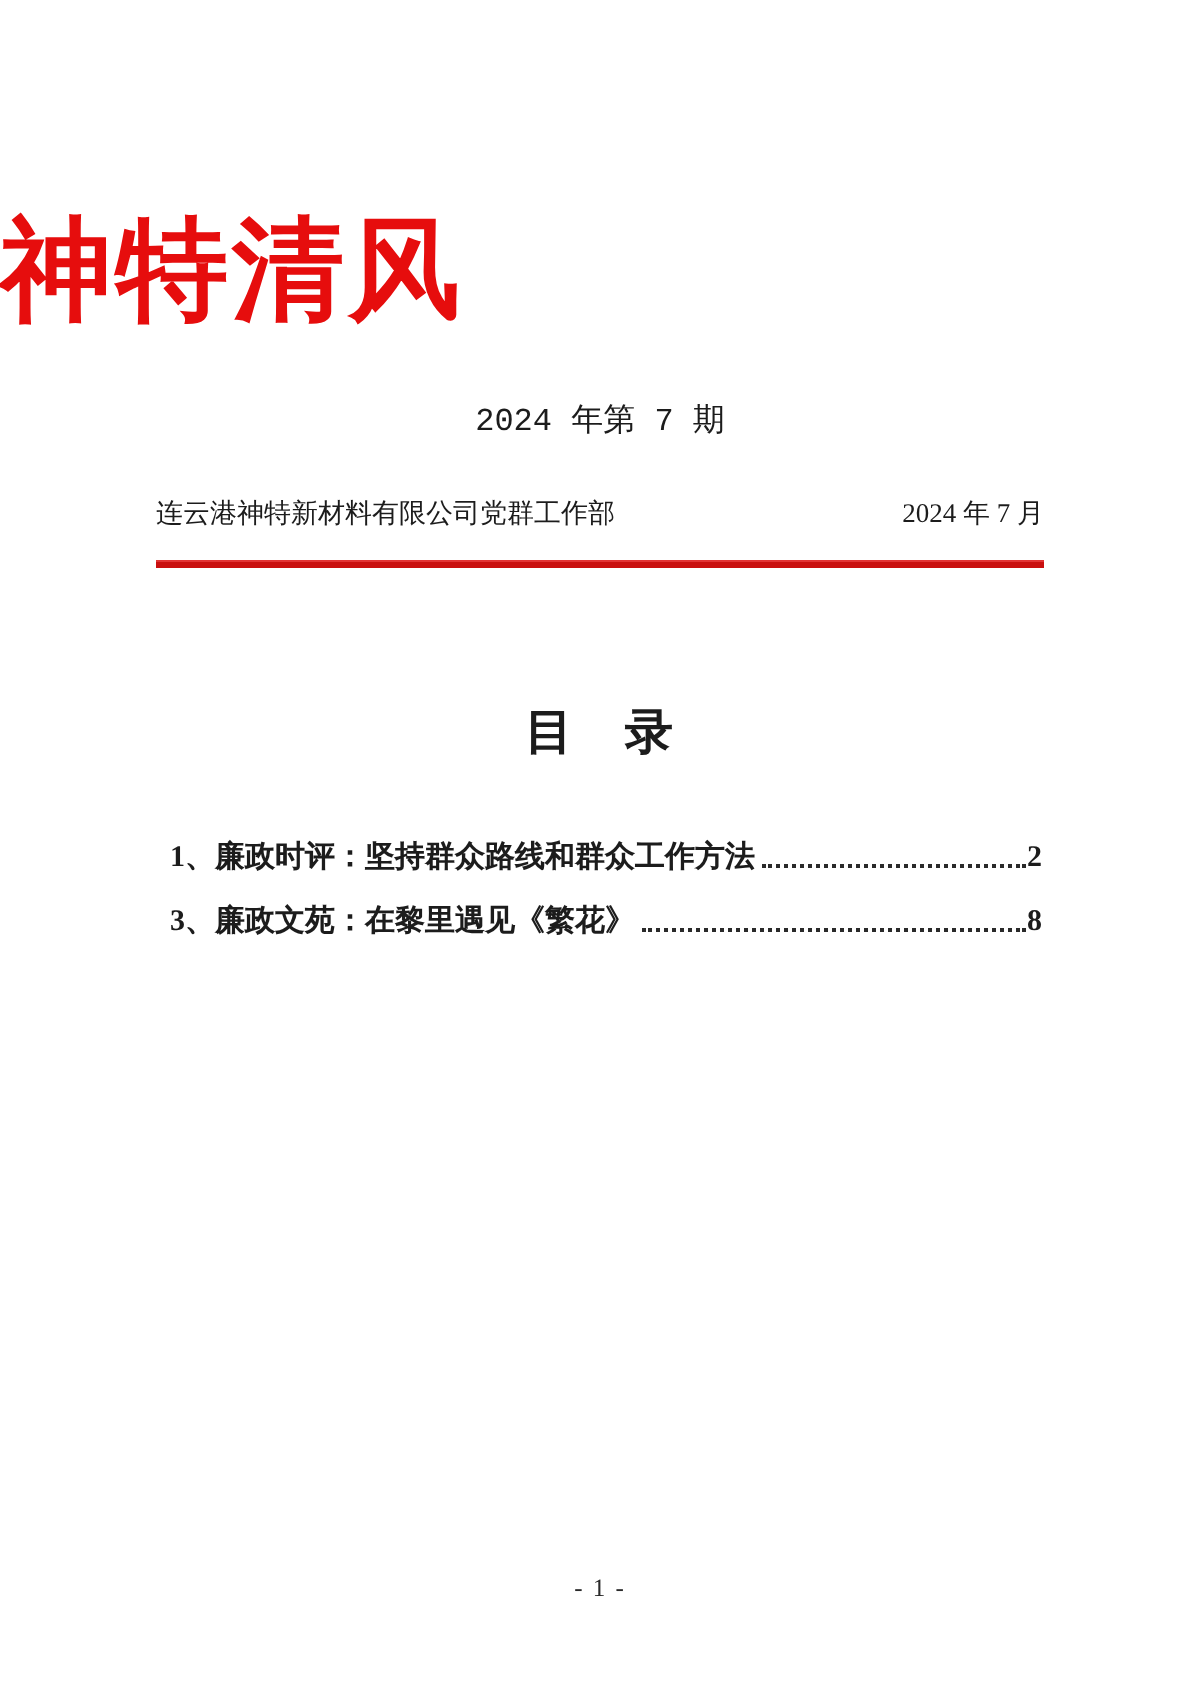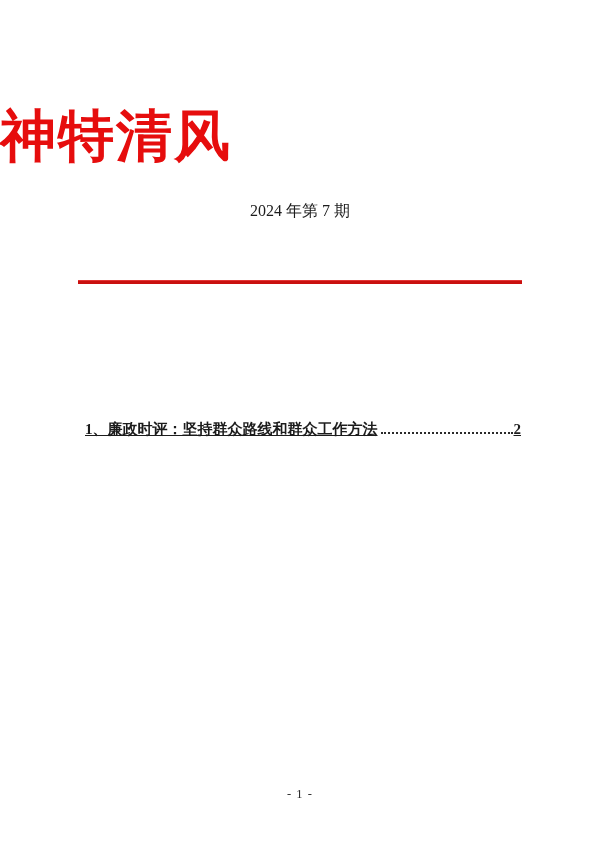--- a/index.html
+++ b/index.html
@@ -36,20 +36,21 @@
   }
   .issue-line {
     position: absolute;
     top: 201px;
     left: 0;
     width: 100%;
     text-align: center;
     font-size: 16px;
     line-height: 1.3;
     color: #1c1c1c;
+    font-family: Liberation Mono, monospace;
   }
   .masthead-row {
     position: absolute;
     top: 248px;
     left: 78px;
     width: 444px;
     display: flex;
     justify-content: space-between;
     align-items: baseline;
     font-size: 13.5px;
@@ -85,21 +86,20 @@
     width: 436px;
   }
   .toc-row {
     display: flex;
     align-items: flex-end;
     height: 20px;
     margin-bottom: 12px;
     font-size: 15px;
     font-weight: 700;
     line-height: 20px;
-    text-decoration: underline;
   }
   .toc-label { white-space: nowrap; }
   .toc-leader {
     flex: 1;
     border-bottom: 2px dotted #2a2a2a;
     margin: 0 1px 5px 3px;
     min-width: 20px;
   }
   .toc-page { white-space: nowrap; }
   .footer-pagenum {
@@ -115,32 +115,42 @@
 </style>
 </head>
 <body>
 
 <div class="page">
 
   <div class="masthead-title">神特清风</div>
 
   <div class="issue-line">2024 年第 7 期</div>
 
+  <div class="masthead-row">
+    <span class="publisher">连云港神特新材料有限公司党群工作部</span>
+    <span class="publish-date">2024 年 7 月</span>
+  </div>
 
   <div class="red-rule"></div>
 
+  <div class="toc-heading">目　录</div>
 
   <div class="toc-list">
 
     <div class="toc-row">
       <span class="toc-label">1、廉政时评：坚持群众路线和群众工作方法</span>
       <span class="toc-leader"></span>
       <span class="toc-page">2</span>
     </div>
 
 
+    <div class="toc-row">
+      <span class="toc-label">3、廉政文苑：在黎里遇见《繁花》</span>
+      <span class="toc-leader"></span>
+      <span class="toc-page">8</span>
+    </div>
 
 
   </div>
 
   <div class="footer-pagenum">- 1 -</div>
 
 </div>
 
 </body></html>

